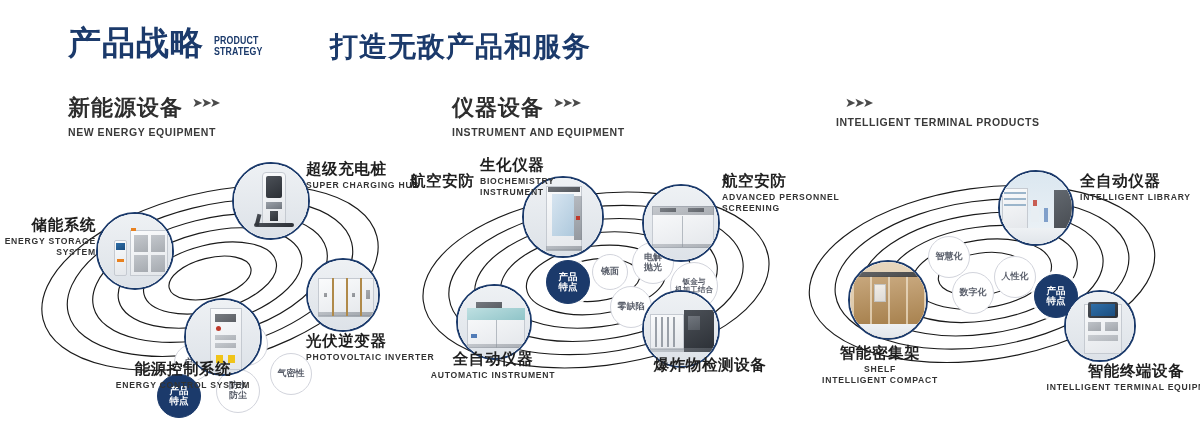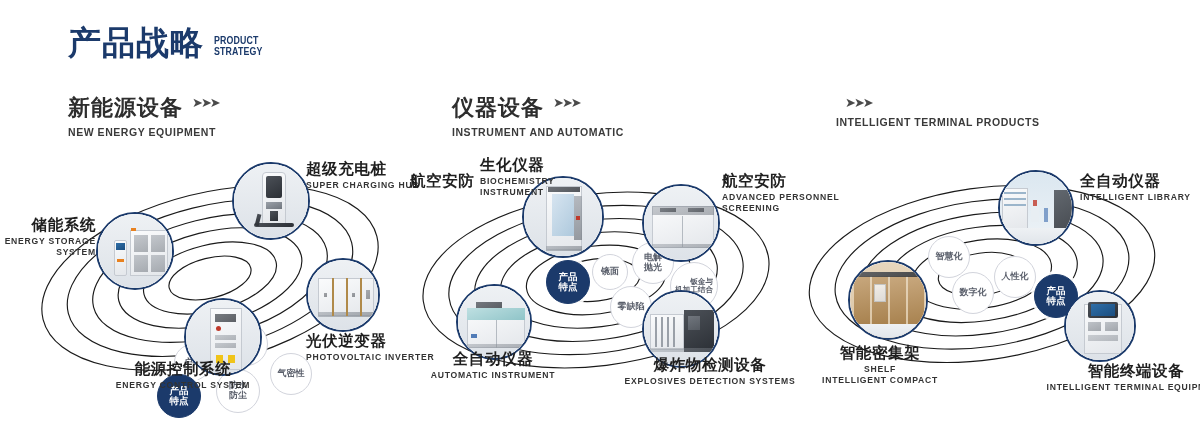--- a/index.html
+++ b/index.html
@@ -58,21 +58,21 @@
   .cap { position: absolute; white-space: nowrap; }
   .cap-cn { font-size: 15.5px; font-weight: 700; color: #1f1f1f; letter-spacing: .6px; line-height: 1.15; }
   .cap-en { font-size: 8.6px; font-weight: 700; color: #333; letter-spacing: .75px; margin-top: 2px; line-height: 1.25; }
   .cap.right { text-align: right; }
   .cap.center { text-align: center; }
 
   
   .bub {
     position: absolute; border-radius: 50%;
     display: flex; align-items: center; justify-content: center;
-    text-align: right; line-height: 1.08;
+    text-align: center; line-height: 1.08;
     border: 1px solid #d2d4dc; background: #fff; color: #5a5f6b;
     font-weight: 700;
   }
   .bub.core {
     background: #1b3a6b; border-color: #1b3a6b; color: #fff;
     box-shadow: 0 0 0 3px rgba(255,255,255,.9);
   }
 
   
   .ill { position: absolute; inset: 0; background: #fff; }
@@ -94,35 +94,36 @@
 
 <div id="page">
 
   <div class="hdr">
     <span class="hdr-cn">产品战略</span>
     <span class="hdr-en">
       <div>PRODUCT</div>
       <div>STRATEGY</div>
     </span>
   </div>
+  <div class="hdr-slogan">打造无敌产品和服务</div>
 
   <div class="sec-title" style="left:68px;  top:96px;">
     <div class="sec-cn">
       <span>新能源设备</span>
       <span class="chev">➤➤➤</span>
     </div>
     <div class="sec-en">NEW ENERGY EQUIPMENT</div>
   </div>
 
   <div class="sec-title" style="left:452px; top:96px;">
     <div class="sec-cn">
       <span>仪器设备</span>
       <span class="chev">➤➤➤</span>
     </div>
-    <div class="sec-en">INSTRUMENT AND AUTOMATIC</div>
+    <div class="sec-en">INSTRUMENT AND EQUIPMENT</div>
   </div>
 
   <div class="sec-title" style="left:836px; top:96px;">
     <div class="sec-cn">
       <span class="chev">➤➤➤</span>
     </div>
     <div class="sec-en">INTELLIGENT TERMINAL PRODUCTS</div>
   </div>
 
   <div class="panel" style="left:10px;">
@@ -347,21 +348,20 @@
         <i style="left:11px;top:25px;width:2px;height:30px;background:#9aa0a8;"></i>
         <i style="left:17px;top:25px;width:2px;height:30px;background:#9aa0a8;"></i>
         <i style="left:23px;top:25px;width:2px;height:30px;background:#9aa0a8;"></i>
         <i style="left:29px;top:25px;width:2px;height:30px;background:#9aa0a8;"></i>
         <i class="sh-mid" style="left:44px;top:24px;width:12px;height:14px;opacity:.5;"></i>
         <i class="sh-mid" style="left:6px;top:56px;width:64px;height:4px;opacity:.45;"></i>
       </div>
     </div>
     <div class="cap center" style="left:212px; top:206px; width:200px;">
       <div class="cap-cn">爆炸物检测设备</div>
-      <div class="cap-en">EXPLOSIVES DETECTION SYSTEMS</div>
     </div>
   </div>
 
   <div class="panel" style="left:790px;">
 
     <div class="orbit-wrap">
       <svg width="400" height="250" viewBox="0 0 400 250">
         <g fill="none" stroke="#1a1a1a" stroke-width="1.15" transform="rotate(-8 192 124)">
           <ellipse cx="192" cy="124" rx="44" ry="21"></ellipse>
           <ellipse cx="192" cy="124" rx="70" ry="34"></ellipse>

